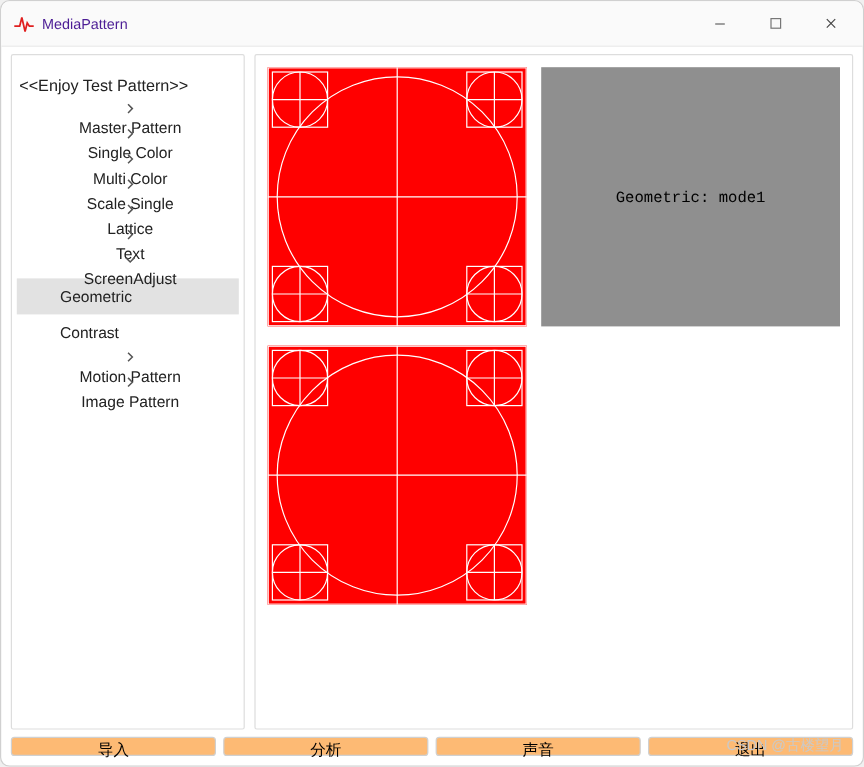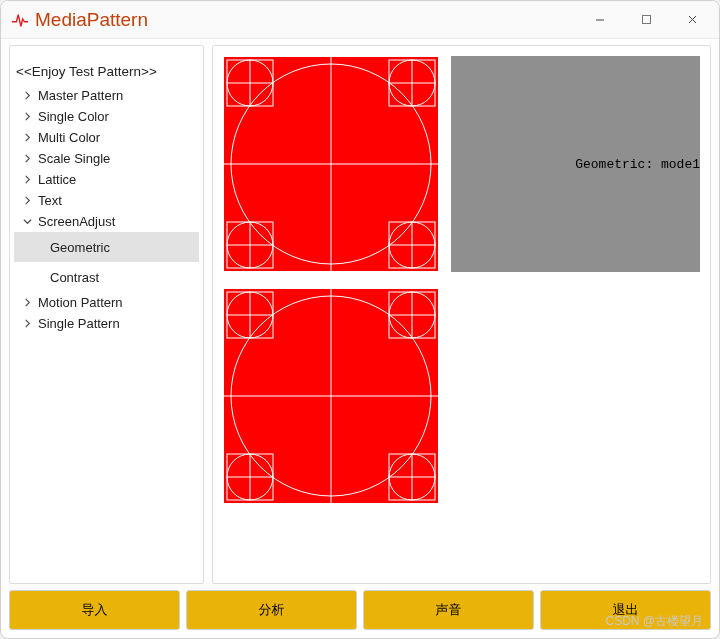--- a/index.html
+++ b/index.html
@@ -9,71 +9,71 @@
     border: 1px solid #d0d0d0; border-radius: 8px;
     display: flex; flex-direction: column; overflow: hidden;
     position: relative;
   }
   
   .titlebar {
     height: 38px; display: flex; align-items: center; padding: 0 4px 0 10px;
     background: #fafafa; border-bottom: 1px solid #eaeaea;
   }
   .titlebar .icon { width: 18px; height: 18px; margin-right: 6px; display:flex; align-items:center; justify-content:center;}
-  .titlebar .title { flex: 0 0 auto; font-size: 19px; color: #c2410c; }
+  .titlebar .title { flex: 0 0 auto; font-size: 12px; color: #4c1d95; }
   .titlebar .spacer { flex: 1; }
   .winbtn { width: 46px; height: 32px; display:flex; align-items:center; justify-content:center; color:#555; font-size:12px; }
   .winbtn svg { width: 10px; height: 10px; }
   .winbtn.max svg { width: 11px; height: 11px; }
   .winbtn.close svg { width: 11px; height: 11px; }
 
   
   .body {
     flex: 1; display: flex; padding: 6px 8px 2px 8px; gap: 8px; min-height: 0;
   }
   .sidebar {
     width: 195px; border: 1px solid #ddd; border-radius: 2px;
     padding: 16px 4px; overflow-y: auto; background:#fff;
   }
   .tree-header {
     font-size: 13.5px; font-weight: 400; margin: 2px 2px 6px 2px;
   }
   .tree-item {
     display: flex; align-items: center; gap: 4px;
-    padding: 1px 2px 1px 6px; cursor: default; height: 21px;
+    padding: 1px 2px 1px 6px; cursor: default; height: 21px; flex-direction: column;
   }
   .tree-item .chev { width: 14px; display:flex; align-items:center; justify-content:center; color:#555; }
   .tree-item .chev svg { width: 9px; height: 9px; }
   .tree-item .label { flex:1; white-space: nowrap; }
   .tree-child {
     padding: 1px 2px 1px 36px; height: 30px; display:flex; align-items:center;
   }
   .tree-child.selected { background: #e2e2e2; }
   .tree-child.selected .label, .tree-child .label { }
 
   .content {
     flex: 1; border: 1px solid #ddd; border-radius: 2px; padding: 10px;
     display: flex; flex-direction: column; gap: 16px; overflow-y:auto; background:#fff;
   }
   .row { display: flex; gap: 12px; align-items: stretch; }
   .thumb {
     width: 216px; height: 216px; background: #ff0000; position: relative; flex:0 0 auto;
   }
   .thumb svg { position:absolute; inset:0; }
   .desc {
-    flex: 1; background: #8f8f8f; color: #000; display:flex; align-items:center; justify-content:flex-end;
+    flex: 1; background: #8f8f8f; color: #000; display:flex; align-items:center; justify-content:center;
     font-family: "Consolas", "Courier New", monospace; font-size: 13px;
   }
 
   
   .footer {
     display:flex; gap:6px; padding: 4px 8px 8px 8px;
   }
   .footer button {
-    flex:1; height: 40px; background:#eab308; border:1px solid #d0d0d0; border-radius:3px;
+    flex:1; height: 16px; background:#fdba74; border:1px solid #d0d0d0; border-radius:3px;
     font-size:13px; font-family: inherit; cursor: pointer;
   }
 
   .watermark {
     position:absolute; right:16px; bottom:8px; font-size:12px; color:#c9c9c9;
     pointer-events:none; font-family: "Microsoft YaHei", sans-serif;
   }
 </style>
 </head>
 <body>
@@ -180,21 +180,21 @@
             </svg>
           </span>
         <span class="label">Motion Pattern</span>
       </div>
       <div class="tree-item">
         <span class="chev">
             <svg viewBox="0 0 10 10">
               <polyline points="3,1 7,5 3,9" fill="none" stroke="#555" stroke-width="1.4"></polyline>
             </svg>
           </span>
-        <span class="label">Single Pattern</span>
+        <span class="label">Image Pattern</span>
       </div>
     </div>
 
     <div class="content">
 
       <div class="row">
         <div class="thumb">
           <svg viewBox="0 0 216 216">
             <g fill="none" stroke="#ffffff" stroke-width="1">
               <rect x="0.5" y="0.5" width="215" height="215"></rect>

